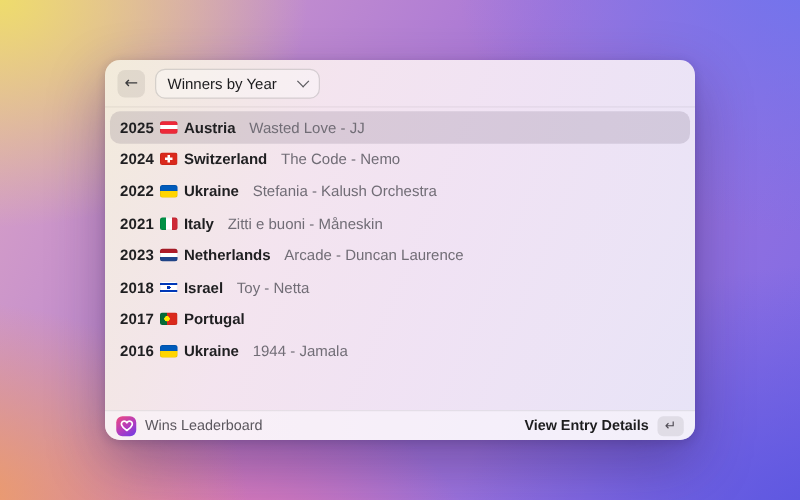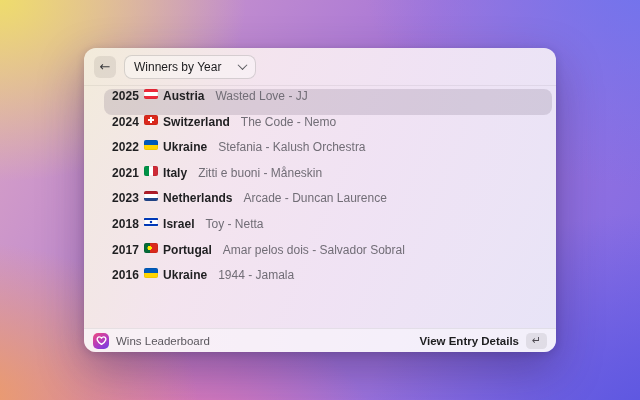--- a/index.html
+++ b/index.html
@@ -39,22 +39,22 @@
   .search-input::placeholder{ color:#a29ba5; }
   .dropdown{ flex:0 0 auto; width:132px; height:24px; border-radius:8px;
     border:1px solid rgba(0,0,0,.14); background:rgba(255,255,255,.38);
     display:flex; align-items:center; justify-content:space-between;
     padding:0 9px; cursor:pointer; }
   .dropdown-label{ font-size:12px; font-weight:500; color:#1c1c1e; }
   .chevron{ width:7px; height:7px; border-right:1.5px solid #5a5a5e;
     border-bottom:1.5px solid #5a5a5e; transform:rotate(45deg) translate(-1px,-1px); }
   
   .list{ flex:1 1 auto; padding:3px 4px; display:flex; flex-direction:column; }
-  .row{ height:25.6px; flex:0 0 auto; display:flex; align-items:flex-start;
-    padding:0 8px; border-radius:8px; cursor:default;margin-left:16px; }
+  .row{ height:25.6px; flex:0 0 auto; display:flex; align-items:center;
+    padding:0 8px; border-radius:8px; cursor:default; }
   .row.selected{ background:rgba(84,72,95,.165); }
   .year{ font-size:12px; font-weight:700; color:#1f1f21; letter-spacing:.1px; }
   .flag{ width:14px; height:10px; border-radius:2px; margin:0 5px;
     box-shadow:inset 0 0 0 .5px rgba(0,0,0,.12); flex:0 0 auto; }
   .country{ font-size:12px; font-weight:700; color:#1f1f21; }
   .song{ font-size:12px; color:#716d76; margin-left:11px; }
   
   .footer{ height:24px; flex:0 0 auto; display:flex; align-items:center;
     padding:0 9px; gap:7px; border-top:1px solid rgba(0,0,0,.07);
     background:rgba(252,250,253,.55); }
@@ -122,21 +122,20 @@
       <span class="year">2018</span>
       <span class="flag" style="background: radial-gradient(circle, rgb(0, 56, 184) 1.4px, rgba(0, 56, 184, 0) 1.6px), linear-gradient(rgb(255, 255, 255) 0px, rgb(255, 255, 255) 14%, rgb(0, 56, 184) 14%, rgb(0, 56, 184) 30%, rgb(255, 255, 255) 30%, rgb(255, 255, 255) 70%, rgb(0, 56, 184) 70%, rgb(0, 56, 184) 86%, rgb(255, 255, 255) 86%);"></span>
       <span class="country">Israel</span>
       <span class="song">Toy - Netta</span>
     </div>
 
     <div class="row">
       <span class="year">2017</span>
       <span class="flag" style="background: radial-gradient(circle at 40% 50%, rgb(255, 233, 0) 2px, rgba(255, 233, 0, 0) 2.3px), linear-gradient(90deg, rgb(4, 106, 56) 40%, rgb(218, 41, 28) 40%);"></span>
       <span class="country">Portugal</span>
-      <span class="song">Amar pelos dois - Salvador Sobral</span>
     </div>
 
     <div class="row">
       <span class="year">2016</span>
       <span class="flag" style="background: linear-gradient(rgb(0, 91, 187) 50%, rgb(255, 213, 0) 50%);"></span>
       <span class="country">Ukraine</span>
       <span class="song">1944 - Jamala</span>
     </div>
   </div>
 

